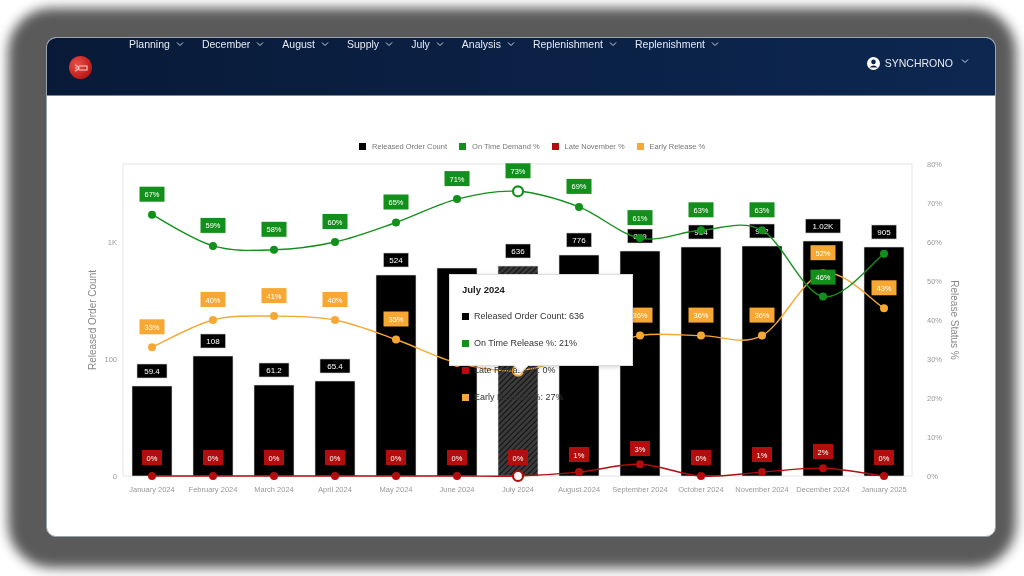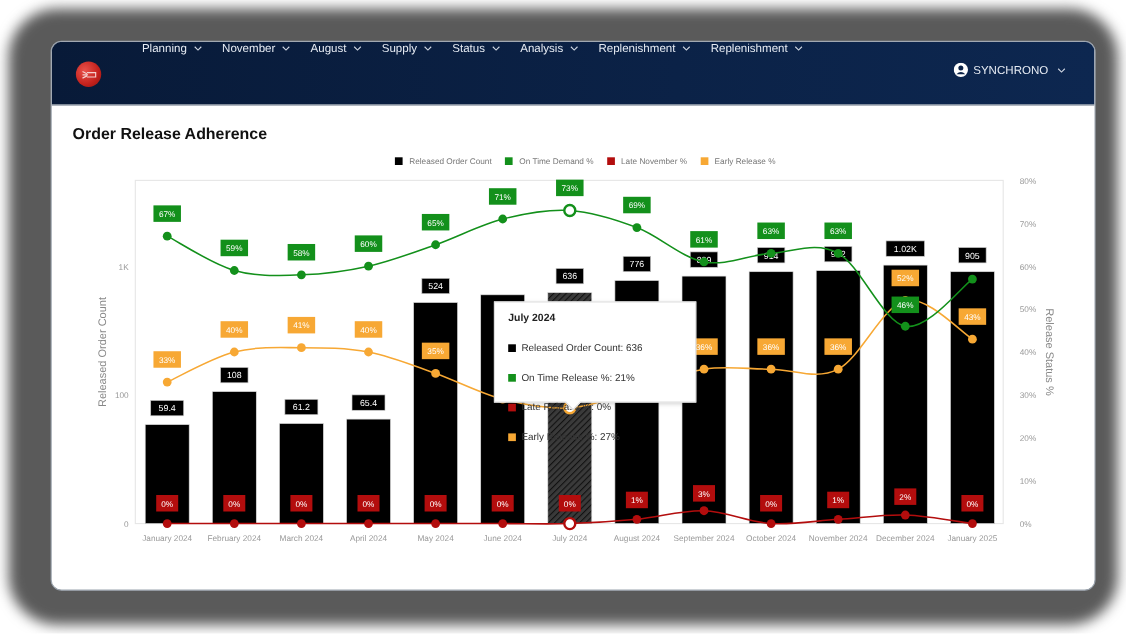--- a/index.html
+++ b/index.html
@@ -31,21 +31,21 @@
     background: radial-gradient(circle at 35% 35%, #e9514a 0%, #c4211c 60%, #8d1512 100%);
     display: flex; align-items: center; justify-content: center;
   }
   .nav-menu { position: absolute; left: 82px; top: 0; height: 58px; display: flex; align-items: flex-start; }
   .nav-item {
     color: #e6ebf3; font-size: 10.5px; margin-right: 18px; display: flex; align-items: center; cursor: pointer;
     white-space: nowrap;
   }
   .nav-item .chev { margin-left: 6px; width: 8px; height: 8px; display: inline-block; }
   .user-menu {
-    position: absolute; right: 26px; top: 19px; display: flex; align-items: center; color: #e6ebf3; font-size: 10.5px;
+    position: absolute; right: 26px; top: 19px; display: flex; align-items: flex-start; color: #e6ebf3; font-size: 10.5px;
   }
   .user-menu .avatar-icon { width: 13px; height: 13px; margin-right: 5px; }
   .user-menu .chev { margin-left: 8px; width: 8px; height: 8px; }
   .page-title {
     position: absolute; left: 19px; top: 76px; font-size: 14.5px; font-weight: bold; color: #111;
   }
   .legend {
     position: absolute; left: 312px; top: 104px; display: flex; align-items: center; font-size: 7.5px; color: #777;
   }
   .legend-item { display: flex; align-items: center; margin-right: 12px; }
@@ -79,39 +79,39 @@
       </svg>
     </div>
     <div class="nav-menu" id="nav-menu">
         <div class="nav-item">
           <span>Planning</span>
           <svg class="chev" viewBox="0 0 8 8">
             <path d="M1 2.5 L4 5.5 L7 2.5" stroke="#cfd6e2" stroke-width="1" fill="none"></path>
           </svg>
         </div>
         <div class="nav-item">
-          <span>November</span>
+          <span>December</span>
           <svg class="chev" viewBox="0 0 8 8">
             <path d="M1 2.5 L4 5.5 L7 2.5" stroke="#cfd6e2" stroke-width="1" fill="none"></path>
           </svg>
         </div>
         <div class="nav-item">
           <span>August</span>
           <svg class="chev" viewBox="0 0 8 8">
             <path d="M1 2.5 L4 5.5 L7 2.5" stroke="#cfd6e2" stroke-width="1" fill="none"></path>
           </svg>
         </div>
         <div class="nav-item">
           <span>Supply</span>
           <svg class="chev" viewBox="0 0 8 8">
             <path d="M1 2.5 L4 5.5 L7 2.5" stroke="#cfd6e2" stroke-width="1" fill="none"></path>
           </svg>
         </div>
         <div class="nav-item">
-          <span>Status</span>
+          <span>July</span>
           <svg class="chev" viewBox="0 0 8 8">
             <path d="M1 2.5 L4 5.5 L7 2.5" stroke="#cfd6e2" stroke-width="1" fill="none"></path>
           </svg>
         </div>
         <div class="nav-item">
           <span>Analysis</span>
           <svg class="chev" viewBox="0 0 8 8">
             <path d="M1 2.5 L4 5.5 L7 2.5" stroke="#cfd6e2" stroke-width="1" fill="none"></path>
           </svg>
         </div>
@@ -134,21 +134,20 @@
         <circle cx="8" cy="6" r="2.8" fill="#0b2247"></circle>
         <path d="M3 13 Q8 8 13 13" fill="#0b2247"></path>
       </svg>
       <span>SYNCHRONO</span>
       <svg class="chev" viewBox="0 0 8 8">
         <path d="M1 2.5 L4 5.5 L7 2.5" stroke="#cfd6e2" stroke-width="1" fill="none"></path>
       </svg>
     </div>
   </div>
 
-  <div class="page-title">Order Release Adherence</div>
 
   <div class="legend" id="legend">
       <div class="legend-item">
         <span class="legend-swatch" style="background:#000000"></span>
         <span>Released Order Count</span>
       </div>
       <div class="legend-item">
         <span class="legend-swatch" style="background:#13901b"></span>
         <span>On Time Demand %</span>
       </div>

